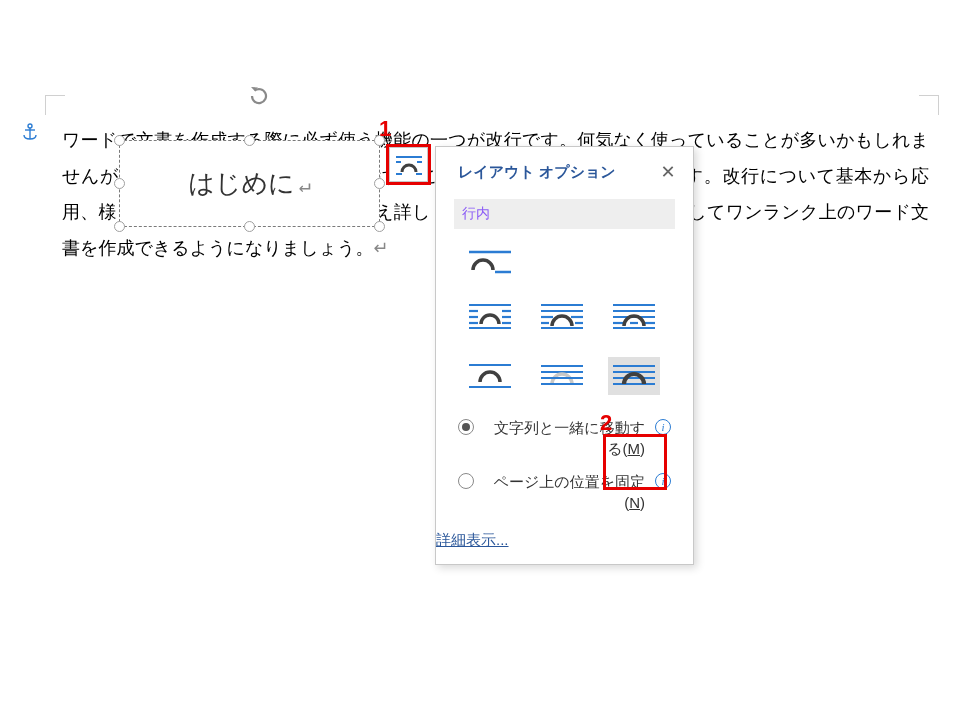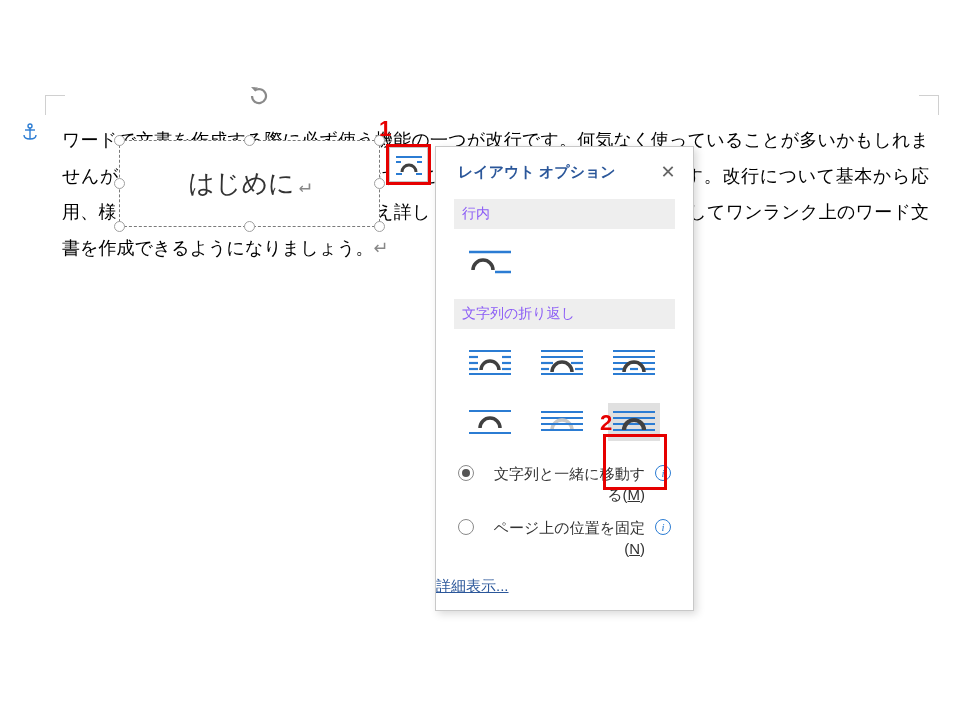--- a/index.html
+++ b/index.html
@@ -301,21 +301,20 @@
   <div class="icon-row">
     <div class="wrap-icon">
       <svg width="46" height="28" viewBox="0 0 46 28">
         <line x1="2" y1="4" x2="44" y2="4" stroke="#2b7cd3" stroke-width="2.5"></line>
         <path d="M6 22 A10 10 0 0 1 26 22" fill="none" stroke="#404040" stroke-width="3.5"></path>
         <line x1="28" y1="24" x2="44" y2="24" stroke="#2b7cd3" stroke-width="2.5"></line>
       </svg>
     </div>
   </div>
 
-  <div class="section-label">文字列の折り返し</div>
   <div class="icon-row">
     <div class="wrap-icon">
       <svg width="46" height="28" viewBox="0 0 46 28">
         <line x1="2" y1="3" x2="44" y2="3" stroke="#2b7cd3" stroke-width="2.2"></line>
         <line x1="2" y1="9" x2="11" y2="9" stroke="#2b7cd3" stroke-width="2.2"></line>
         <line x1="35" y1="9" x2="44" y2="9" stroke="#2b7cd3" stroke-width="2.2"></line>
         <line x1="2" y1="15" x2="11" y2="15" stroke="#2b7cd3" stroke-width="2.2"></line>
         <line x1="35" y1="15" x2="44" y2="15" stroke="#2b7cd3" stroke-width="2.2"></line>
         <line x1="2" y1="21" x2="11" y2="21" stroke="#2b7cd3" stroke-width="2.2"></line>
         <line x1="35" y1="21" x2="44" y2="21" stroke="#2b7cd3" stroke-width="2.2"></line>

